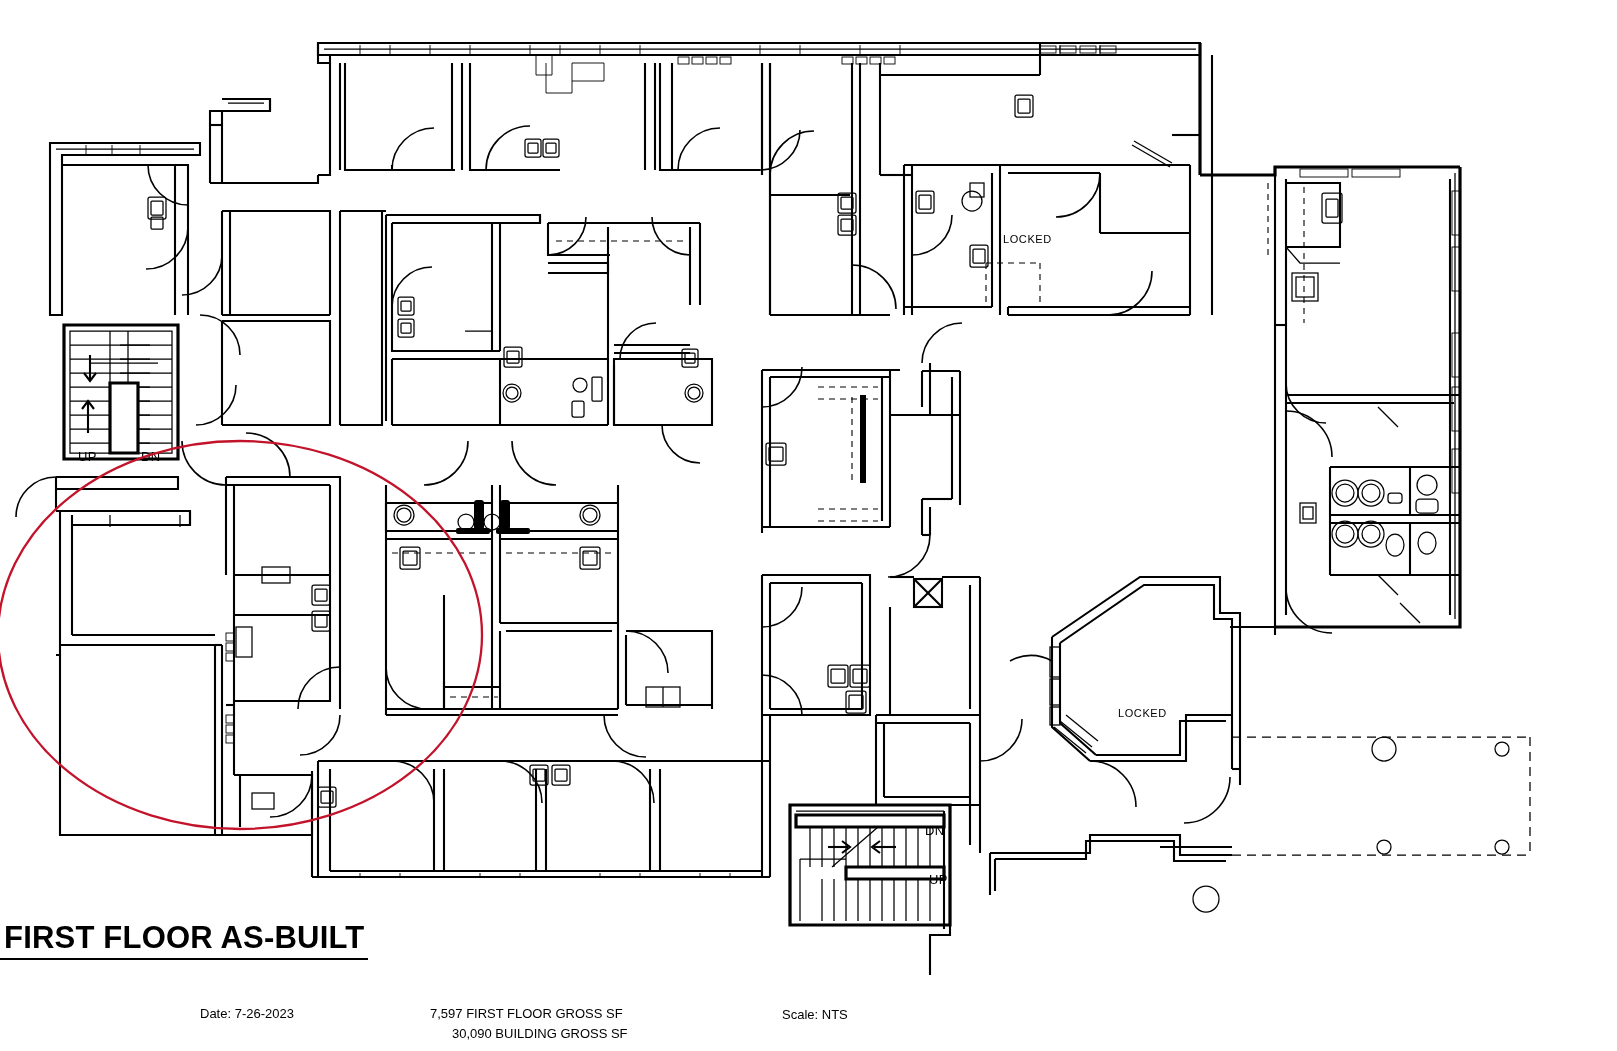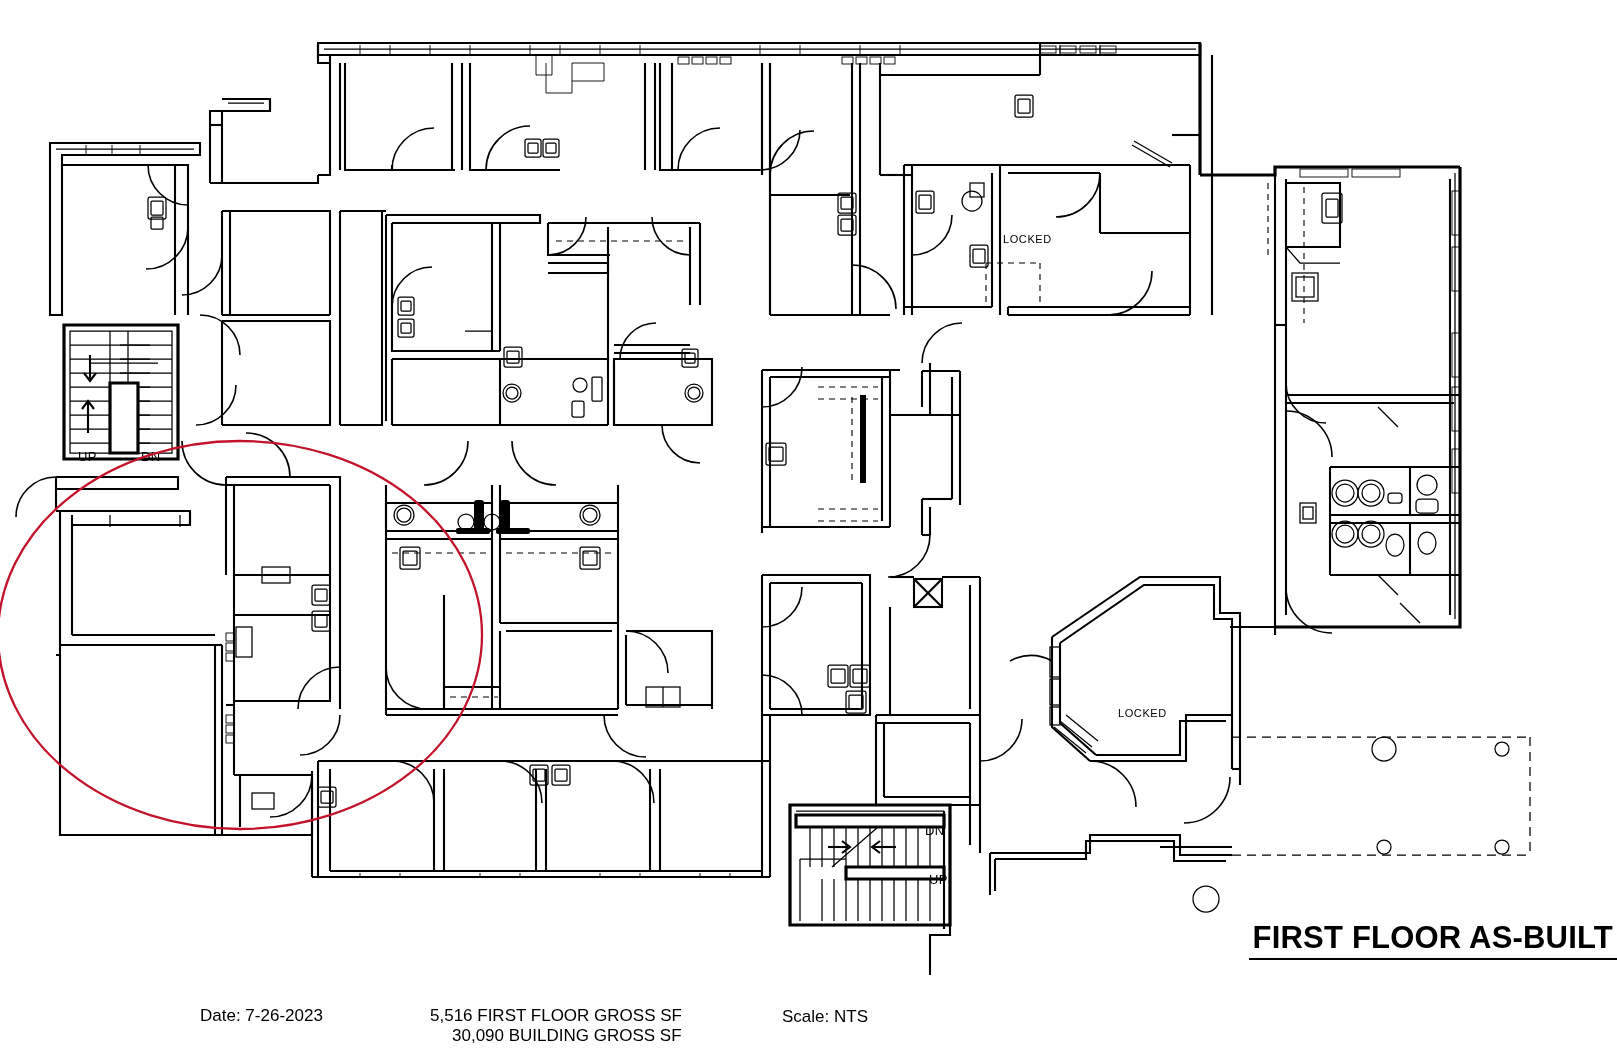--- a/index.html
+++ b/index.html
@@ -35,34 +35,34 @@
   }
 
   
   .annot{stroke:#c3132b;stroke-width:2.3;fill:none;}
 
   
   #titleblock{
     position:absolute;left:0;top:905px;width:1617px;height:146px;
   }
   .tb-line1{
-    position:absolute;left:0;right:0;top:0;text-align:right;
+    position:absolute;left:0;right:0;top:0;text-align:left;
     font-size:31px;font-weight:bold;letter-spacing:0.2px;
     font-family:"Liberation Sans", sans-serif;
   }
   .tb-line1 span{border-bottom:2.5px solid #000;padding:0 4px 2px 4px;display:inline-block;}
   .tb-line2{
     position:absolute;left:0;right:0;top:41px;text-align:center;
     font-size:33px;font-weight:bold;letter-spacing:0.2px;
     font-family:"Liberation Sans", sans-serif;
   }
   .tb-line2 span{border-bottom:2.5px solid #000;padding:0 4px 2px 4px;display:inline-block;}
   .tb-row{
     position:absolute;top:86px;left:200px;width:700px;height:44px;
-    font-size:17px;font-family:"Liberation Sans", sans-serif;
+    font-size:13px;font-family:"Liberation Sans", sans-serif;
   }
   .tb-date{position:absolute;left:0;top:0;}
   .tb-sf1{position:absolute;left:230px;top:0;white-space:nowrap;}
   .tb-sf2{position:absolute;left:252px;top:20px;white-space:nowrap;}
   .tb-scale{position:absolute;left:582px;top:1px;white-space:nowrap;text-align:right;}
 </style>
 </head>
 <body>
 
 <div id="sheet">
@@ -741,19 +741,19 @@
 
     <ellipse class="annot" id="annot-ellipse" cx="240" cy="620" rx="242" ry="194" stroke="#c3132b"></ellipse>
   </svg>
 
   <div id="titleblock">
     <div class="tb-line1">
       <span>FIRST FLOOR AS-BUILT</span>
     </div>
     <div class="tb-row">
       <div class="tb-date">Date: 7-26-2023</div>
-      <div class="tb-sf1">5,516 FIRST FLOOR GROSS SF</div>
+      <div class="tb-sf1">7,597 FIRST FLOOR GROSS SF</div>
       <div class="tb-sf2">30,090 BUILDING GROSS SF</div>
       <div class="tb-scale">Scale: NTS</div>
     </div>
   </div>
 
 </div>
 
 </body></html>

